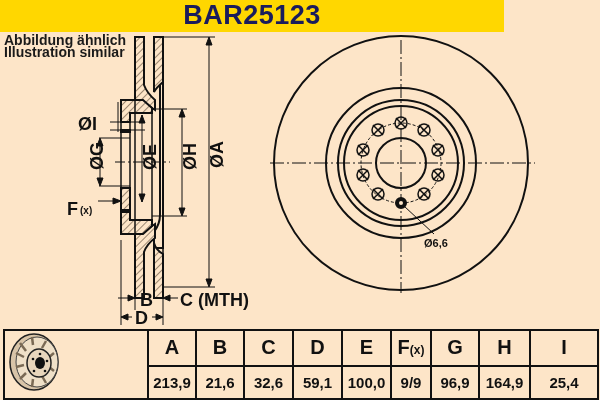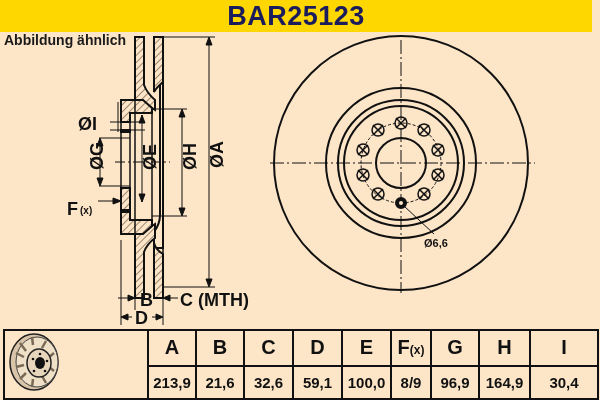--- a/index.html
+++ b/index.html
@@ -1,36 +1,37 @@
 <!DOCTYPE html>
 <html><head>
 <meta charset="utf-8">
 <style>
   html, body { margin: 0; padding: 0; }
   body { width: 600px; height: 400px; background: #fde5c8; position: relative; overflow: hidden; font-family: "Liberation Sans", "DejaVu Sans", sans-serif; }
-  .header { position: absolute; left: 0; top: 0; width: 592px; height: 32px; background: #ffd700; display: flex; align-items: center; justify-content: center; }
+  .header { position: absolute; left: 0; top: 0; width: 504px; height: 32px; background: #ffd700; display: flex; justify-content: center; }
   .header .title { font-weight: bold; font-size: 27px; color: #1a1c5c; letter-spacing: 0.5px; }
   .note { position: absolute; left: 4px; top: 34px; font-size: 14px; font-weight: bold; line-height: 12px; color: #1a1a1a; }
   svg.drawing { position: absolute; left: 0; top: 0; }
   table.spec { position: absolute; left: 3px; top: 329px; width: 594px; height: 68px; border-collapse: collapse; table-layout: fixed; }
   table.spec td { border: 2px solid #111; text-align: center; font-weight: bold; color: #111; padding: 0; }
   table.spec tr.head td { font-size: 20px; height: 32px; }
   table.spec tr.vals td { font-size: 15px; height: 30px; }
   table.spec td.img { border-right-width: 2px; }
   .fx-sub { font-size: 12px; }
 </style>
 </head>
 <body>
 
 <div class="header">
   <span class="title">BAR25123</span>
 </div>
 
 <div class="note">
   <div>Abbildung ähnlich</div>
+  <div>Illustration similar</div>
 </div>
 
 <svg class="drawing" width="600" height="330" viewBox="0 0 600 330">
   <defs>
     <pattern id="hatch" patternUnits="userSpaceOnUse" width="5" height="5" patternTransform="rotate(45)">
       <rect width="5" height="5" fill="#fde5c8"></rect>
       <line x1="0" y1="0" x2="0" y2="5" stroke="#3a2a1a" stroke-width="1"></line>
     </pattern>
   </defs>
 
@@ -199,19 +200,19 @@
     <td>G</td>
     <td>H</td>
     <td>I</td>
   </tr>
   <tr class="vals">
     <td>213,9</td>
     <td>21,6</td>
     <td>32,6</td>
     <td>59,1</td>
     <td>100,0</td>
-    <td>8/9</td>
+    <td>9/9</td>
     <td>96,9</td>
     <td>164,9</td>
-    <td>30,4</td>
+    <td>25,4</td>
   </tr>
 </tbody>
   </table>
 
 </body></html>

